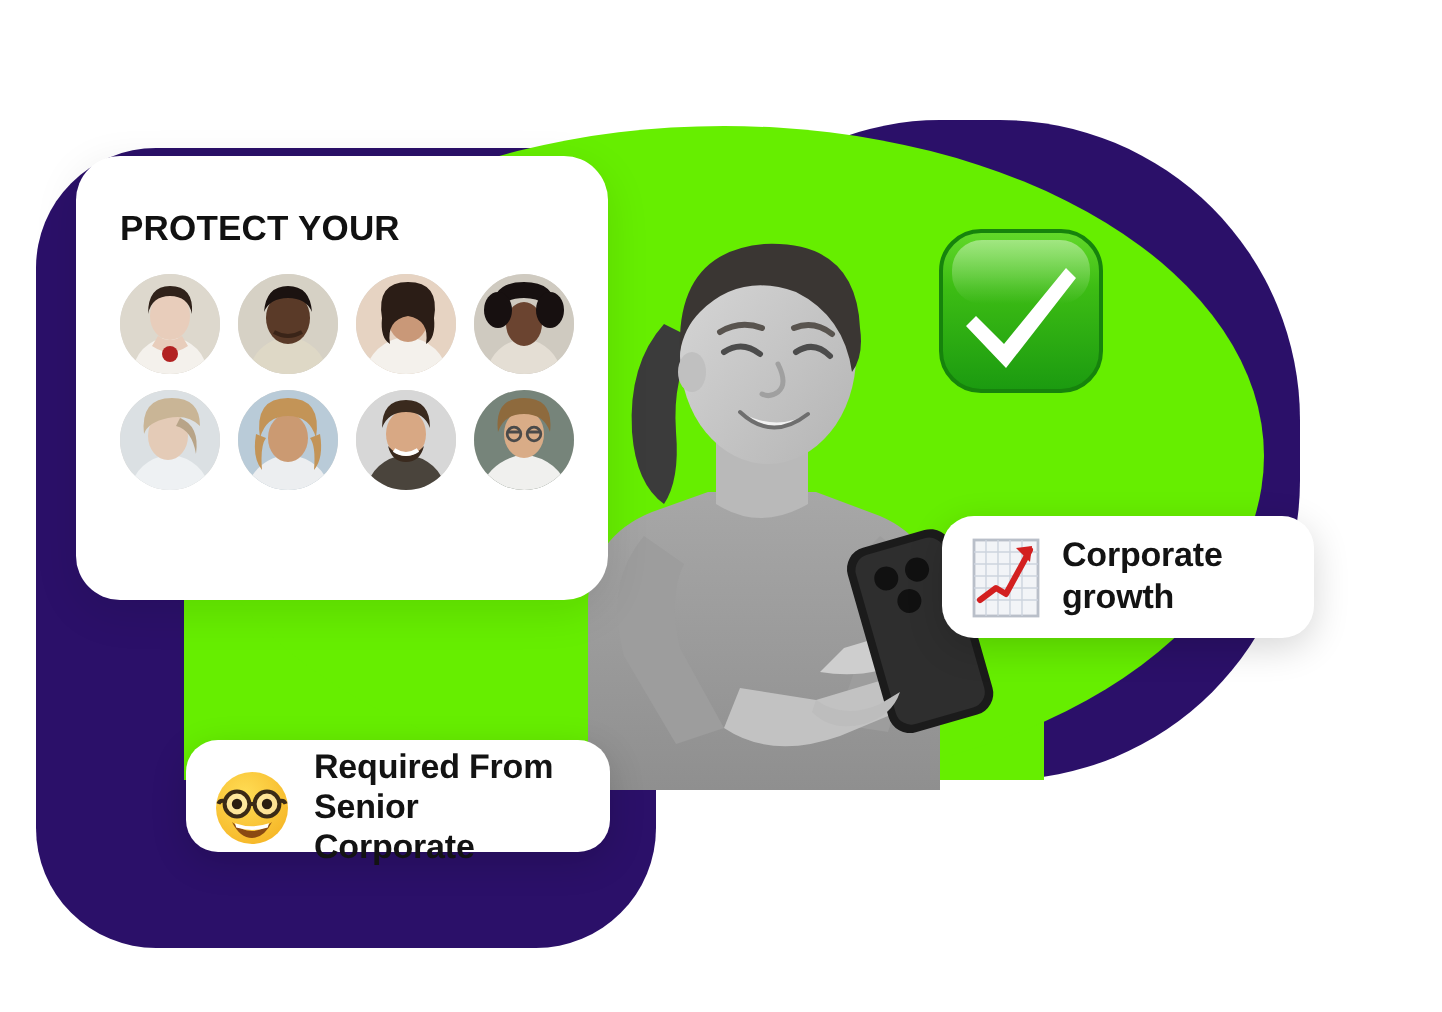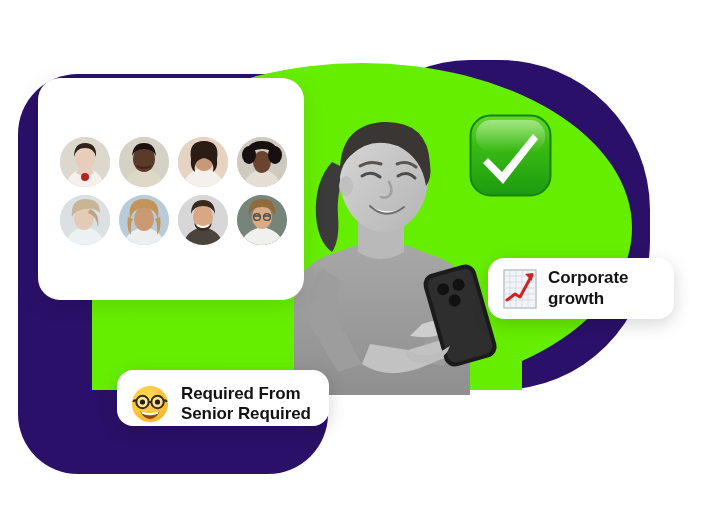--- a/index.html
+++ b/index.html
@@ -121,35 +121,34 @@
   .pill-card {
     position: absolute;
     background: #ffffff;
     border-radius: 16px;
     box-shadow: 0 5px 18px rgba(0,0,0,0.16);
     display: flex;
     align-items: center;
     box-sizing: border-box;
   }
   .pill-corporate {
-    left: 488px;
+    left: 471px;
     top: 258px;
     width: 186px;
     height: 61px;
     padding: 0 14px 0 15px;
     gap: 11px;
   }
   .pill-required {
     left: 93px;
     top: 370px;
     width: 212px;
     height: 56px;
     padding: 12px 16px 0 14px;
     gap: 12px;
-    margin-left: 24px;
   }
   .pill-text {
     font-size: 17px;
     font-weight: bold;
     line-height: 1.18;
     color: #131313;
     letter-spacing: -0.1px;
   }
   .pill-icon {
     flex: 0 0 auto;
@@ -222,21 +221,21 @@
           <circle cx="200" cy="200" r="6" fill="#111"></circle>
         </g>
 
         <path d="M150 250 q14 10 32 2 l10 -6 q-4 12 -18 16 q-16 4 -26 -6 Z" fill="#bdbdbd"></path>
       </g>
     </svg>
   </div>
 
   <div class="employees-card">
     <div class="card-title">
-      <br>
+      <span>PROTECT YOUR</span><br>
     </div>
     <div class="avatar-grid">
 
       <div class="avatar">
         <svg width="50" height="50" viewBox="0 0 50 50">
             <rect width="50" height="50" fill="#ddd8cd"></rect>
             <path d="M6 50 q2 -16 19 -19 q17 3 19 19z" fill="#f4f1ec"></path>
             <ellipse cx="25" cy="21" rx="10" ry="12" fill="#e8cdbb"></ellipse>
             <path d="M14 20 q0 -14 11 -14 q12 0 11 14 q-2 -9 -11 -9 q-9 0 -11 9z" fill="#30221a"></path>
             <path d="M16 36 q9 6 18 0 l-3 -5 q-6 4 -12 0z" fill="#e8cdbb"></path>
@@ -376,17 +375,17 @@
           <path d="M17.7 17 h2.6"></path>
           <path d="M5.3 15.5 q-2.4 -0.6 -3.1 1.4"></path>
           <path d="M32.7 15.5 q2.4 -0.6 3.1 1.4"></path>
         </g>
         <circle cx="11.5" cy="17" r="2.6" fill="#2a1d10"></circle>
         <circle cx="26.5" cy="17" r="2.6" fill="#2a1d10"></circle>
       </svg>
     </span>
     <span class="pill-text">
       <span>Required From</span><br>
-      <span>Senior Required</span>
+      <span>Senior Corporate</span>
     </span>
   </div>
 
 </div>
 
 </body></html>

